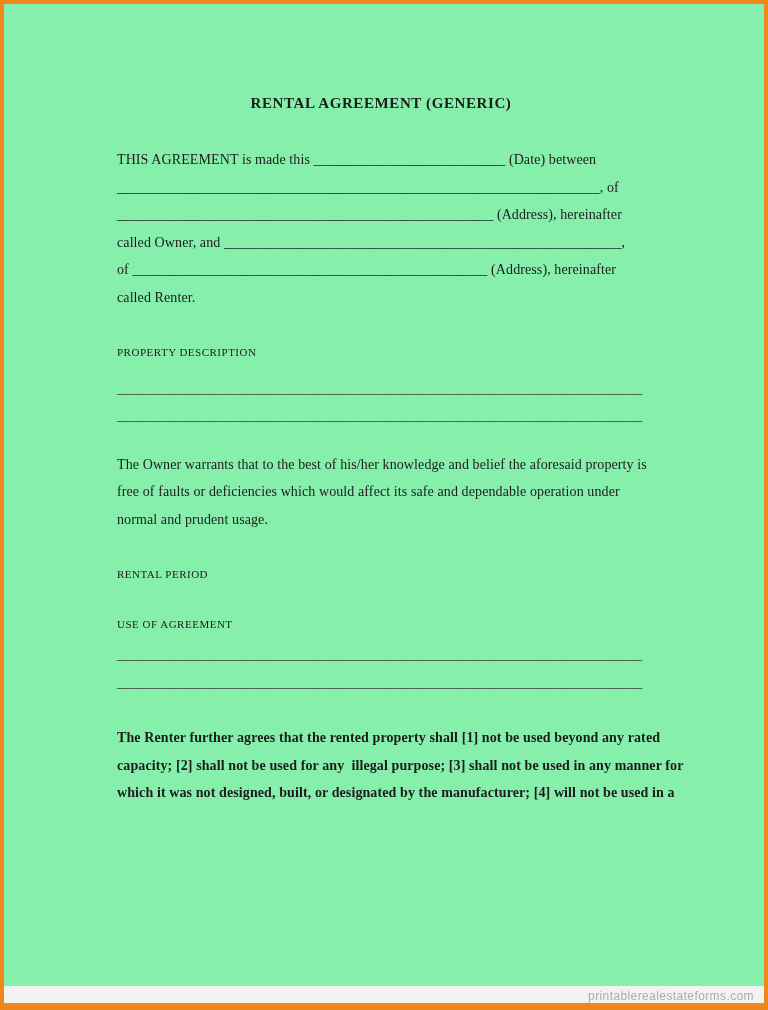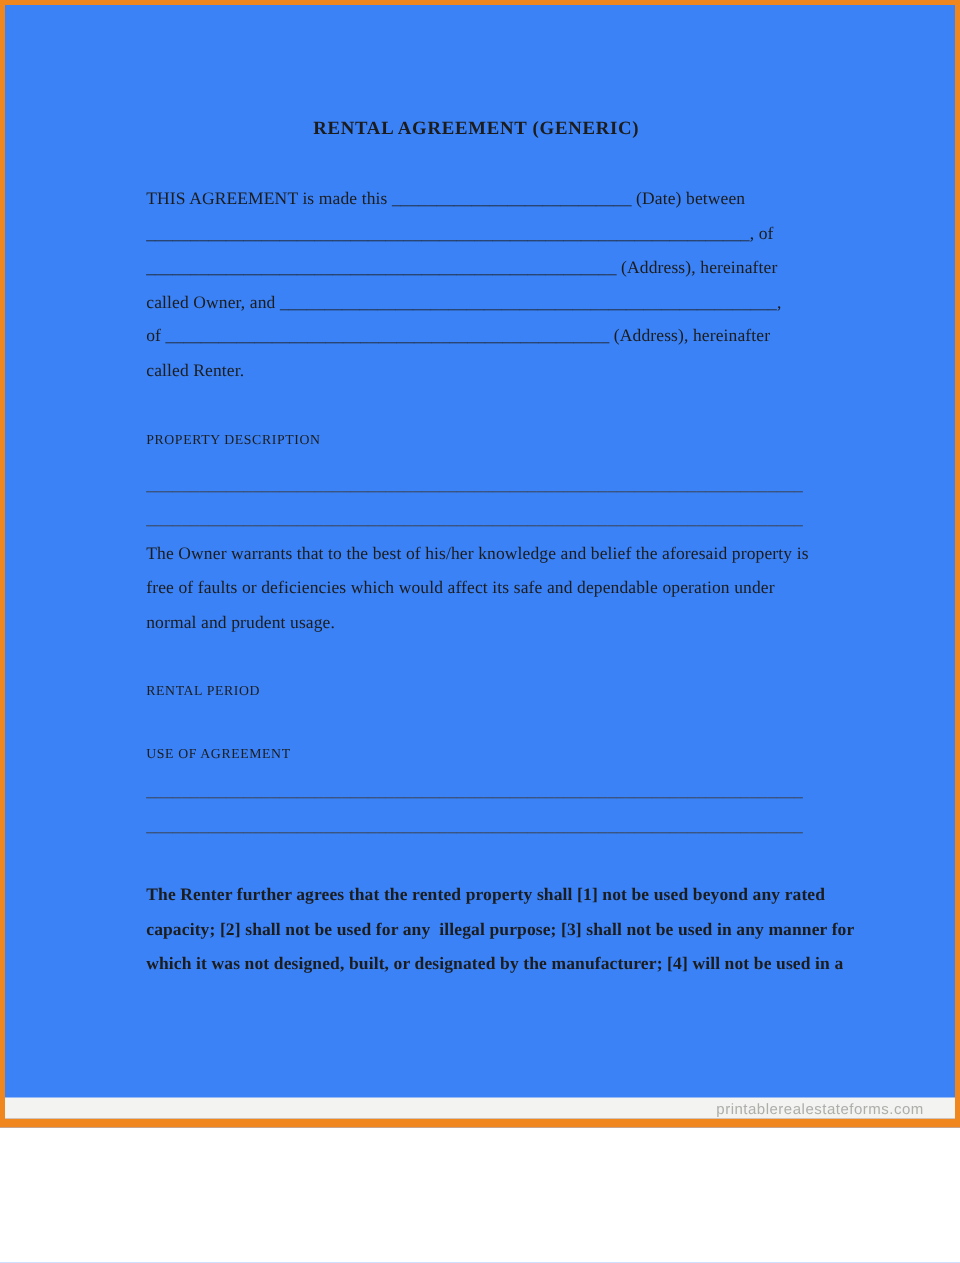--- a/index.html
+++ b/index.html
@@ -11,22 +11,22 @@
   * { margin: 0; padding: 0; box-sizing: border-box; }
   html, body { background: #fff; }
   body {
     width: 768px; height: 1010px;
     font-family: "Liberation Serif", serif;
     color: var(--ink);
     overflow: hidden;
   }
   .page {
     position: relative;
-    width: 768px; height: 902px;
-    background: #3b82f6;
+    width: 768px; height: 1010px;
+    background: #86efac;
     border-left: 4px solid var(--accent-orange);
     border-top: 4px solid var(--accent-orange);
     border-right: 4px solid var(--accent-orange);
   }
   .content {
     position: absolute;
     left: 113px; top: 0;
     width: 528px;
   }
   .doc-title {
@@ -48,35 +48,35 @@
   .heading {
     font-size: 11px;
     line-height: 27.5px;
     font-weight: normal;
     letter-spacing: 0.5px;
     white-space: pre;
   }
   .intro            { margin-top: 33px; }
   .prop-heading     { margin-top: 28px; }
   .prop-blanks      { margin-top: 8px; }
-  .warranty         { }
+  .warranty         { margin-top: 21px; }
   .rental-heading   { margin-top: 28px; }
   .rental-body      { margin-top: 4px; }
   .use-heading      { margin-top: 22px; }
   .use-blanks       { margin-top: 3px; }
   .terms            { margin-top: 28px; font-weight: bold; }
   .blanks { color: #3a3a3a; }
   .footer-strip {
     position: absolute;
     left: 0; right: 0; bottom: 7px;
     height: 17px;
     background: var(--footer-bg);
     text-align: right;
     line-height: 17px;
-    padding-right: 25px;
+    padding-right: 10px;
   }
   .footer-site {
     font-family: "Liberation Sans", sans-serif;
     font-size: 12px;
     color: var(--footer-text);
     letter-spacing: 0.4px;
     text-decoration: none;
     cursor: pointer;
   }
   .bottom-bar {

